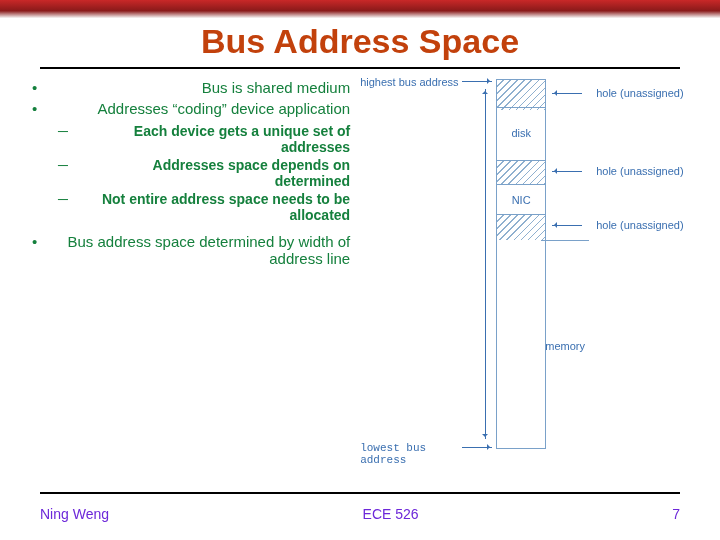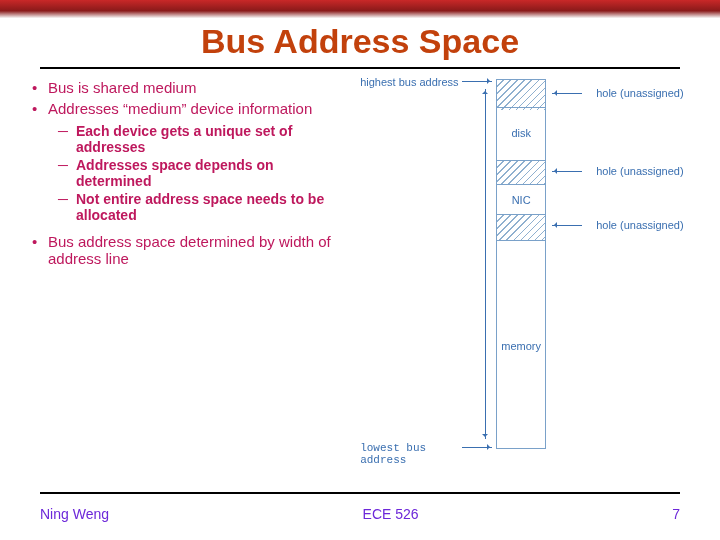--- a/index.html
+++ b/index.html
@@ -27,21 +27,22 @@
     margin: 6px 40px 0 40px;
   }
   .content {
     display: flex;
     padding: 10px 30px 0 30px;
     gap: 10px;
   }
   .bullets {
     width: 330px;
     font-size: 15px;
-    color: #be185d;
+    color: #15803d;
+    text-align: right;
   }
   .bullets ul { list-style: none; }
   .lvl1 { margin-bottom: 4px; padding-left: 18px; position: relative; }
   .lvl1::before { content: "•"; position: absolute; left: 2px; top: 0; }
   .lvl2-group { margin: 6px 0 10px 0; }
   .lvl2 { padding-left: 46px; font-size: 14px; font-weight: bold; position: relative; margin-bottom: 2px; }
   .lvl2::before { content: "─"; position: absolute; left: 28px; top: 0; }
 
   
   .diagram {
@@ -89,41 +90,41 @@
 <body>
 
 <div class="header-band"></div>
 <div class="title">Bus Address Space</div>
 <hr class="title-rule">
 
 <div class="content">
   <div class="bullets">
     <ul>
       <li class="lvl1">Bus is shared medium</li>
-      <li class="lvl1">Addresses “medium” device information</li>
+      <li class="lvl1">Addresses “coding” device application</li>
     </ul>
     <ul class="lvl2-group">
       <li class="lvl2">Each device gets a unique set of addresses</li>
       <li class="lvl2">Addresses space depends on determined</li>
       <li class="lvl2">Not entire address space needs to be allocated</li>
     </ul>
     <ul>
       <li class="lvl1">Bus address space determined by width of address line</li>
     </ul>
   </div>
 
   <div class="diagram">
 
     <div class="bar">
       <div class="seg hatch" style="top:0; height:30px; border-top:none;"></div>
       <div class="seg" style="top:27px; height:50px;text-align:center;">disk</div>
       <div class="seg hatch" style="top:80px; height:24px;"></div>
       <div class="seg" style="top:104px; height:30px;">NIC</div>
       <div class="seg hatch" style="top:134px; height:26px;"></div>
-      <div class="seg" style="top:160px; height:210px;">memory</div>
+      <div class="seg" style="top:160px; height:210px;margin-left:44px;">memory</div>
     </div>
 
     <div class="lbl-left" style="top:-3px; left:0;">highest bus address</div>
     <div class="arrow-r" style="top:2px; left:102px;"></div>
 
     <div class="lbl-left" style="top:363px; left:0;font-family:Liberation Mono, monospace;">lowest bus address</div>
     <div class="arrow-r" style="top:368px; left:102px;"></div>
 
     <div class="arrow-up" style="left:125px; top:10px; height:350px;"></div>
 

